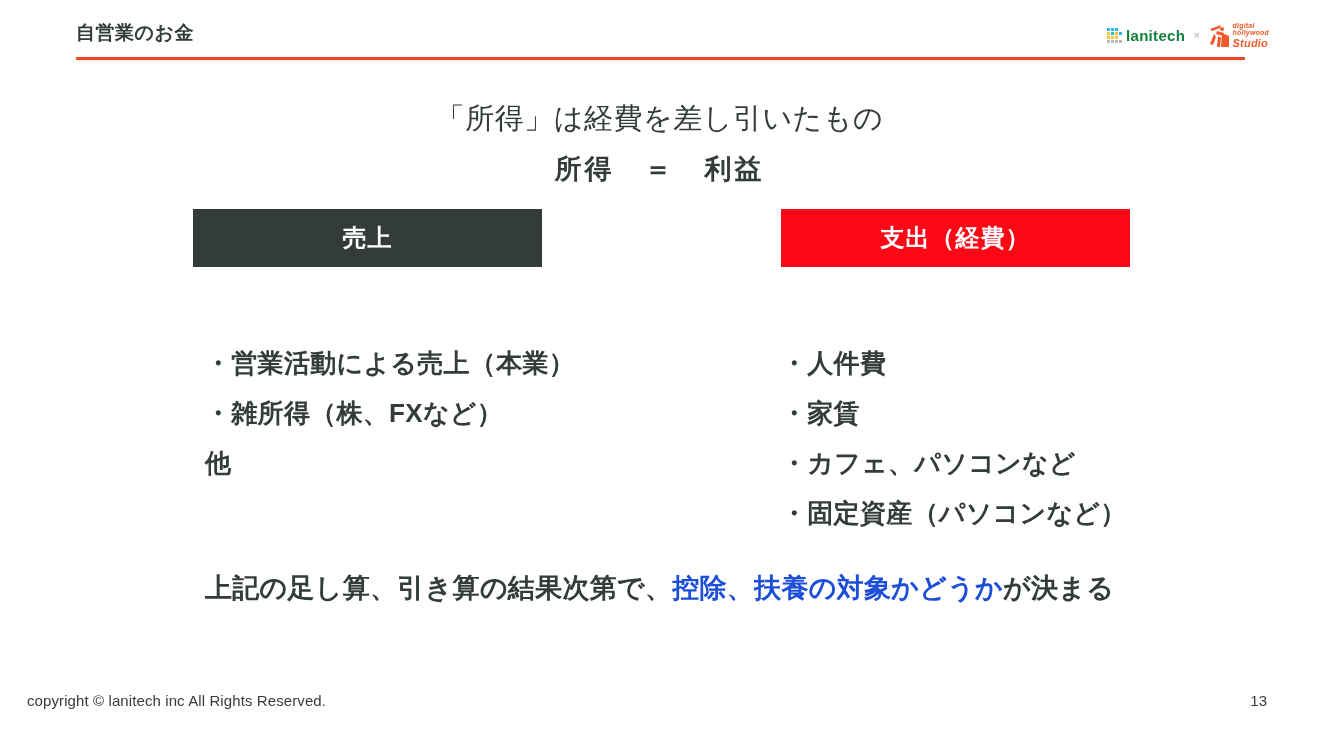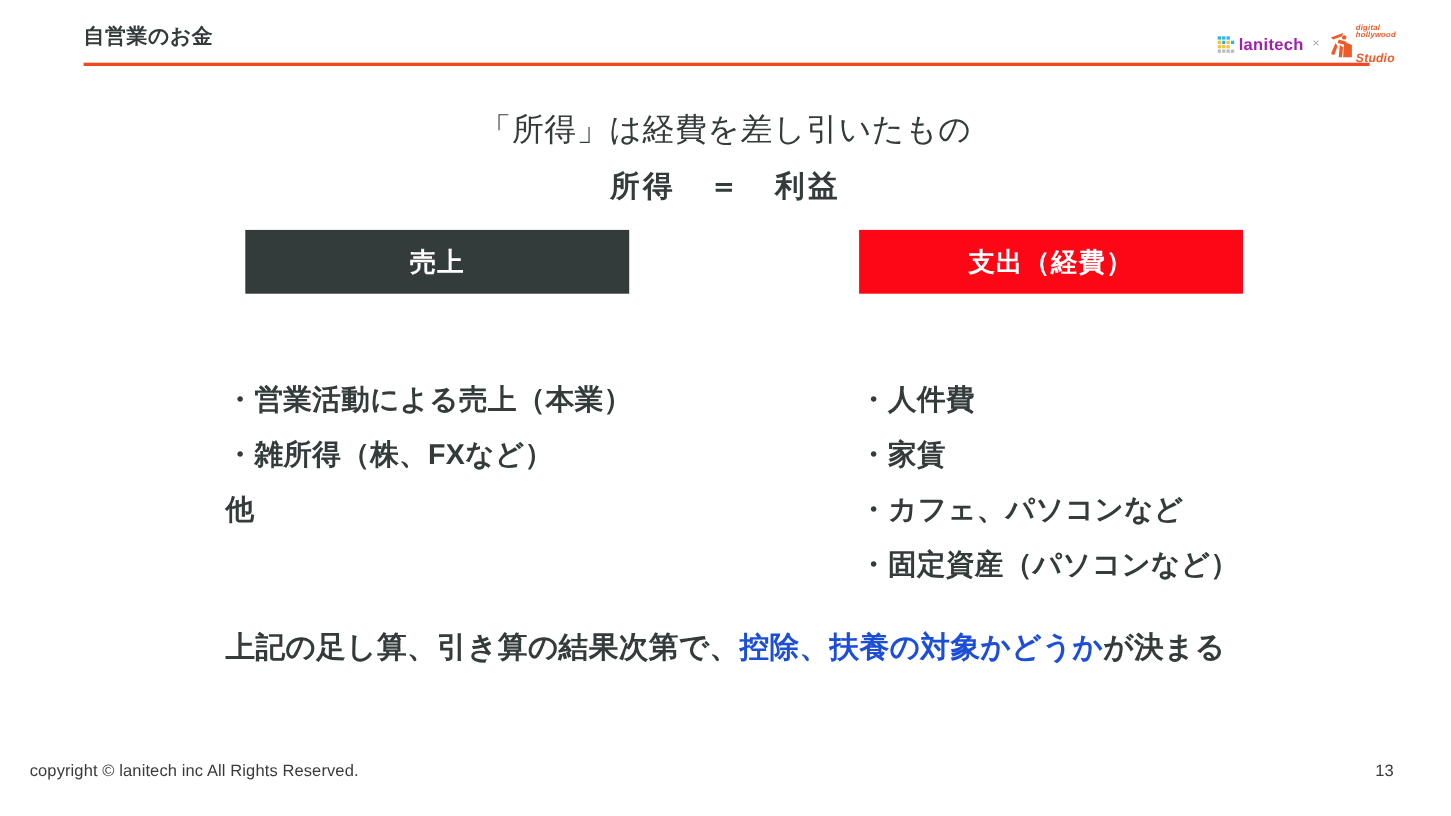--- a/index.html
+++ b/index.html
@@ -62,21 +62,21 @@
     width: 15px;
   }
   .lanitech-grid i { display: block; width: 3px; height: 3px; }
   .lg-c { background: #29b6e8; }
   .lg-y { background: #f5c33b; }
   .lg-g { background: #b9bcbd; }
   .lg-w { background: #ffffff; }
   .lanitech-word {
     font-size: 15px;
     font-weight: bold;
-    color: #a21caf;
+    color: #15803d;
     letter-spacing: 0.3px;
     line-height: 1;
   }
 
   .logo-x {
     font-size: 11px;
     color: #a9a9a9;
     line-height: 1;
     padding: 0 1px;
   }
@@ -93,21 +93,21 @@
     display: flex;
     flex-direction: column;
     line-height: 1;
     font-style: italic;
     font-weight: bold;
   }
   .dhs-l1, .dhs-l2 { font-size: 7px; letter-spacing: 0.2px; }
   .dhs-l3 {
     font-size: 11px;
     letter-spacing: 0.2px;
-    margin-top: 12px;
+    margin-top: 2px;
   }
 
   .header-rule {
     position: absolute;
     left: 76px;
     top: 57px;
     width: 1169px;
     height: 3px;
     background: #f0491f;
   }
@@ -145,21 +145,21 @@
     align-items: center;
     justify-content: center;
   }
   .bar-label {
     font-size: 24px;
     font-weight: bold;
     color: #ffffff;
     letter-spacing: 1px;
   }
   .bar-sales {
-    left: 223px;
+    left: 193px;
     width: 349px;
     background: #333b3b;
   }
   .bar-expense {
     left: 781px;
     width: 349px;
     background: #fb0715;
   }
 
   

